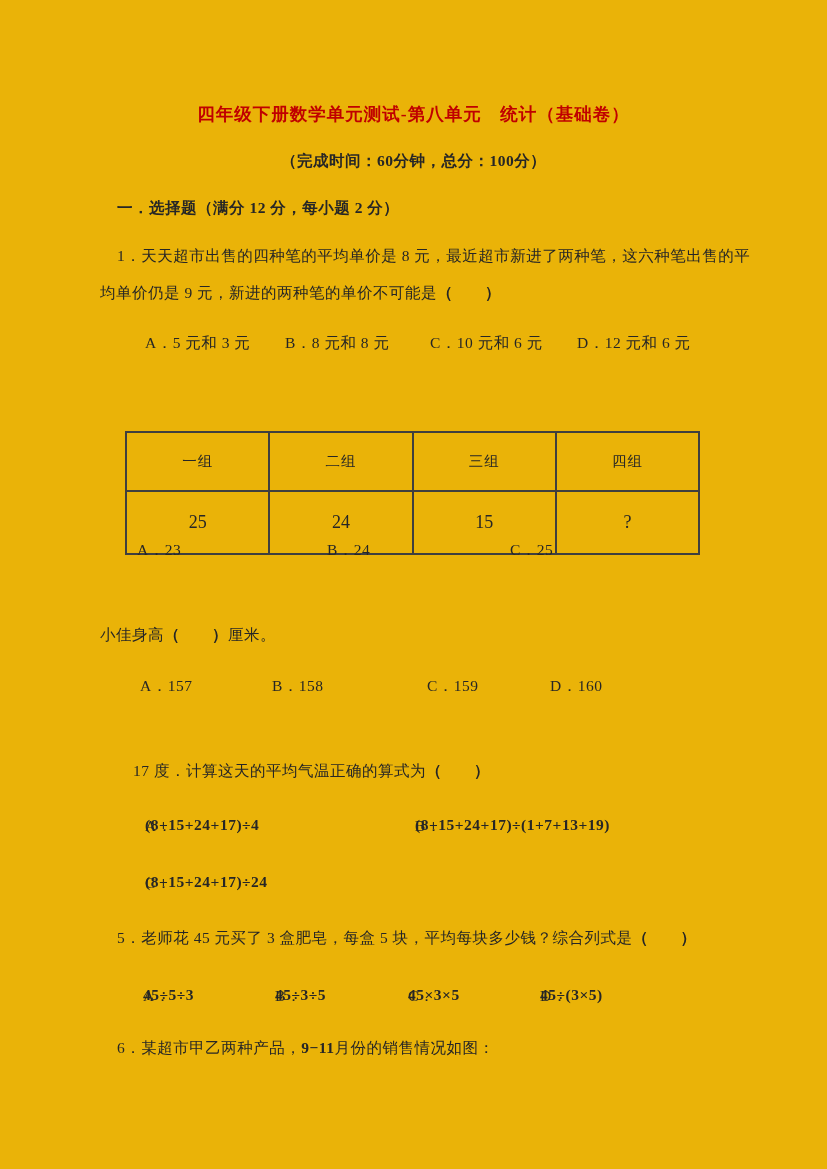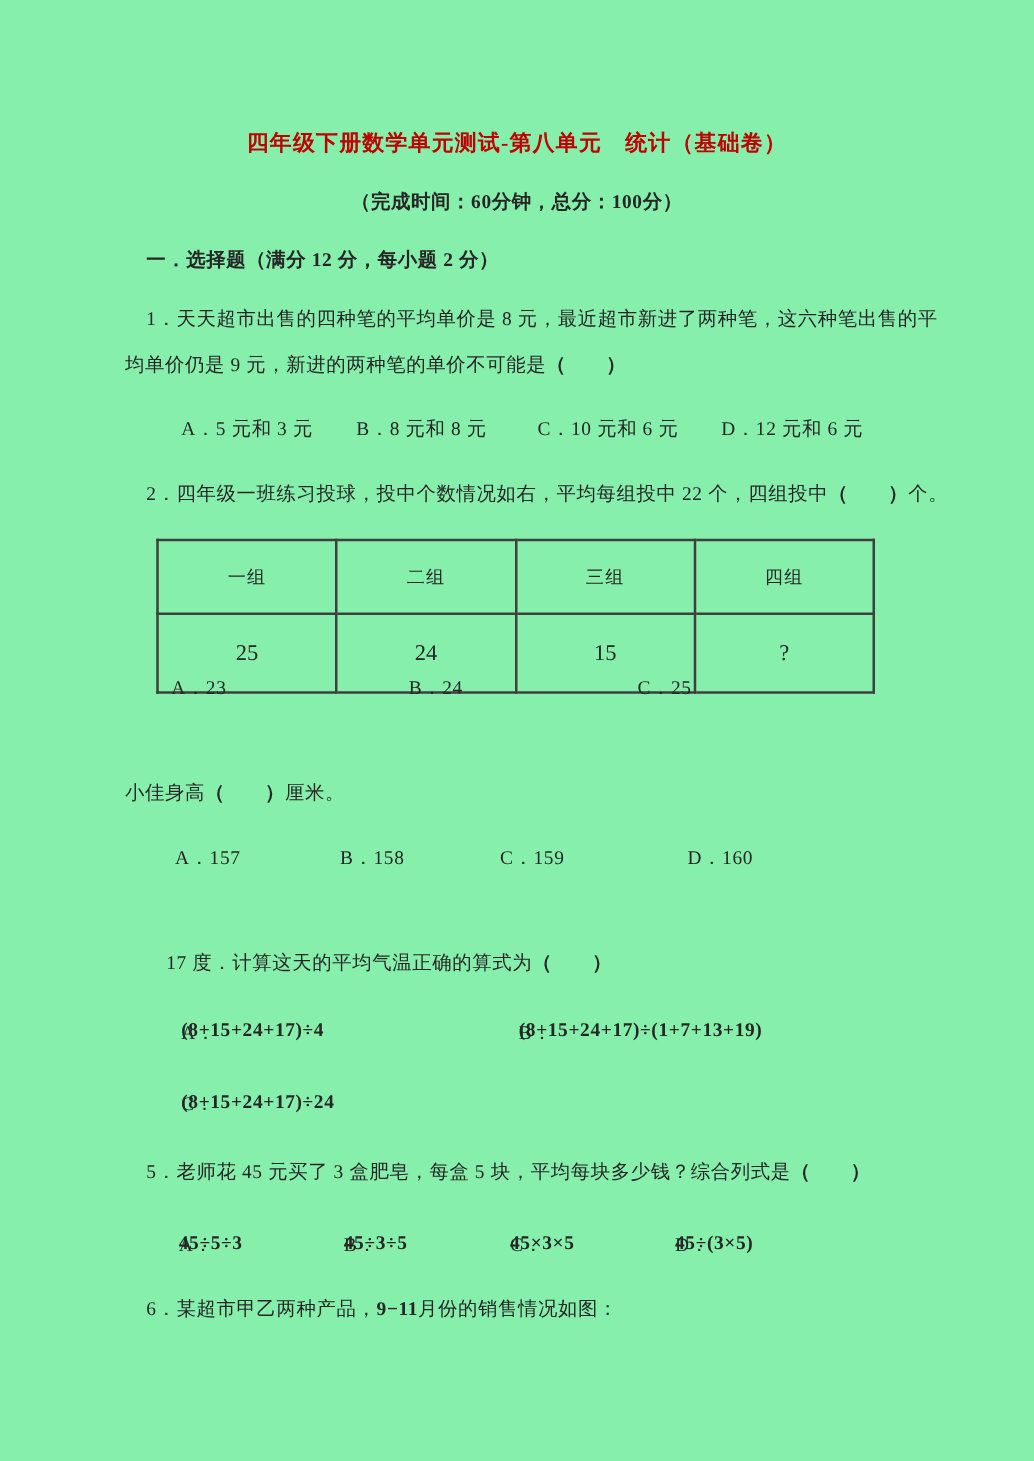--- a/index.html
+++ b/index.html
@@ -1,19 +1,19 @@
 <!DOCTYPE html>
 <html><head>
 <meta charset="utf-8">
 <style>
   html,body { margin:0; padding:0; background:#ffffff; }
   .page {
     position:relative;
     width:827px; height:1169px;
-    background:#86efac;
+    background:#eab308;
     font-family:"Liberation Serif","DejaVu Serif",serif;
     color:#262626;
     font-size:15.5px;
     overflow:hidden;
   }
   .abs { position:absolute; }
   .line { white-space:nowrap; line-height:19px; letter-spacing:0.5px; }
   .doc-title {
     left:0; right:0; top:102px;
     text-align:center;
@@ -70,23 +70,20 @@
   <div class="abs line" style="left:100px; top:283px;">
     <span>均单价仍是 9 元，新进的两种笔的单价不可能是</span><span class="blank">（　　）</span>
   </div>
   <div class="optrow" style="top:333px;text-decoration:underline;">
     <span style="left:45px">A．5 元和 3 元</span>
     <span style="left:185px">B．8 元和 8 元</span>
     <span style="left:330px">C．10 元和 6 元</span>
     <span style="left:477px">D．12 元和 6 元</span>
   </div>
 
-  <div class="abs line" style="left:117px; top:386px;">
-    <span>2．四年级一班练习投球，投中个数情况如右，平均每组投中 22 个，四组投中</span><span class="blank">（　　）</span><span>个。</span>
-  </div>
   <table class="qtable">
     <tbody>
         <tr class="hrow">
       <td>一组</td>
       <td>二组</td>
       <td>三组</td>
       <td>四组</td>
     </tr>
     <tr class="vrow">
       <td>25</td>
@@ -101,21 +98,21 @@
     <span style="left:227px">B．24</span>
     <span style="left:410px">C．25</span>
   </div>
 
   <div class="abs line" style="left:100px; top:625px;">
     <span>小佳身高</span><span class="blank">（　　）</span><span>厘米。</span>
   </div>
   <div class="optrow" style="top:676px;">
     <span style="left:40px">A．157</span>
     <span style="left:172px">B．158</span>
-    <span style="left:300px">C．159</span>
+    <span style="left:327px">C．159</span>
     <span style="left:450px">D．160</span>
   </div>
 
   <div class="abs line" style="left:133px; top:761px;">
     <span>17 度．计算这天的平均气温正确的算式为</span><span class="blank">（　　）</span>
   </div>
   <div class="optrow" style="top:816px;">
     <span style="left:45px">
         <span>A．</span>
         <span class="formula">(8+15+24+17)÷4</span>

